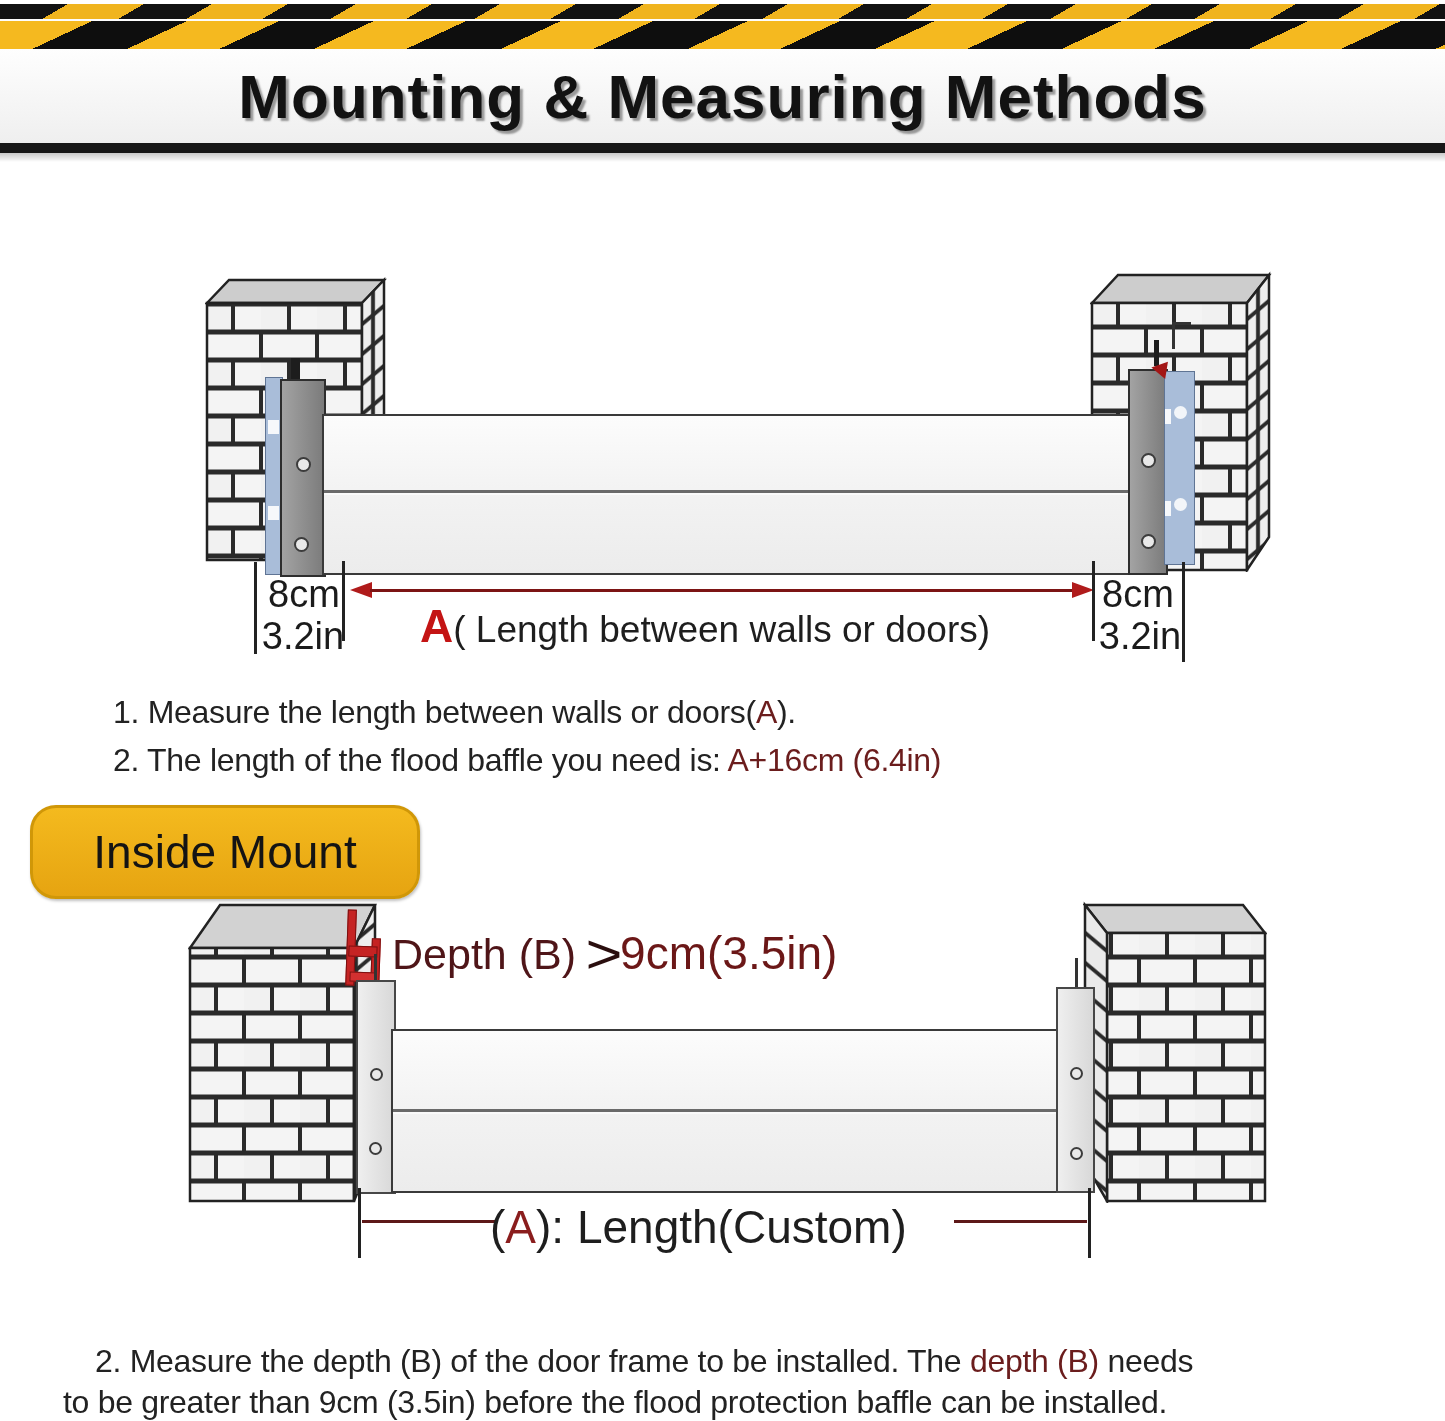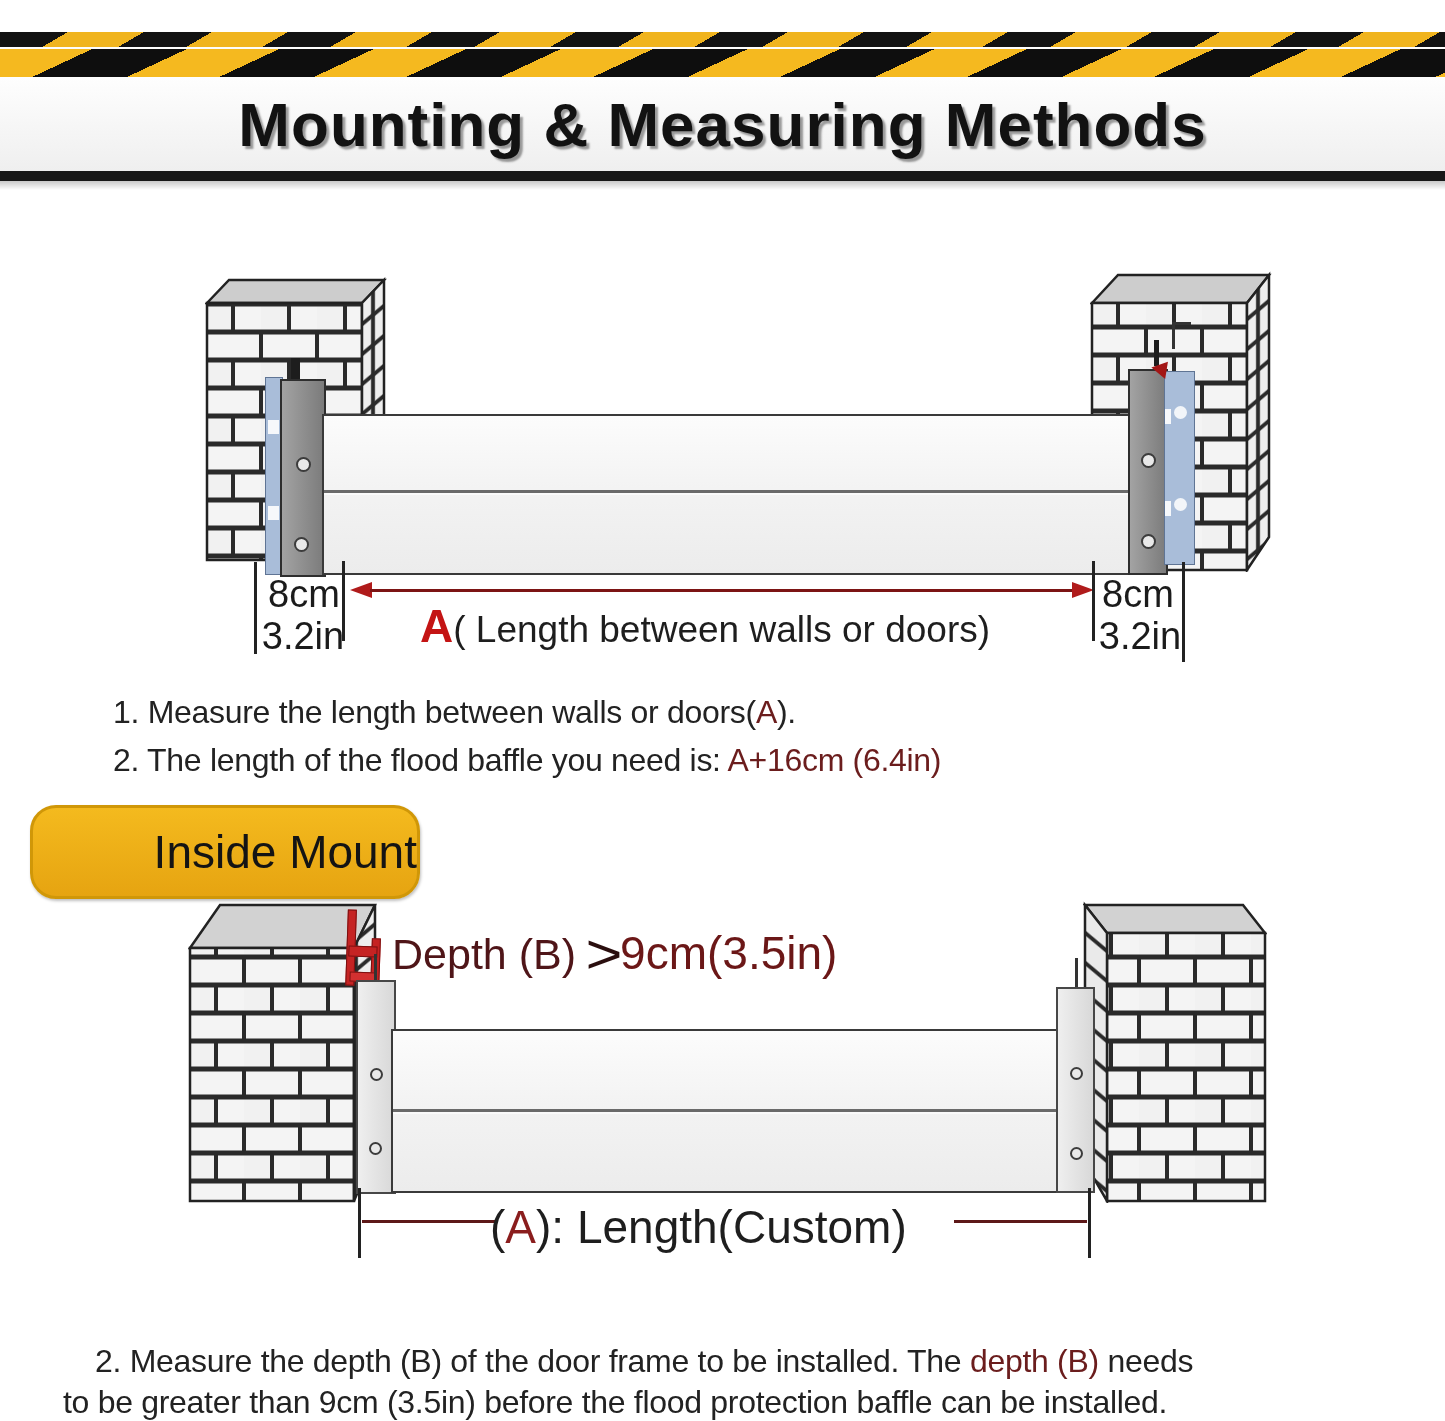--- a/index.html
+++ b/index.html
@@ -73,21 +73,21 @@
         <rect width="56" height="30" fill="#2a2a2a"></rect>
         <rect x="2" y="2.5" width="52" height="25" fill="#eeeeee"></rect>
       </pattern>
       <pattern id="pbrickR" width="56" height="30" patternUnits="userSpaceOnUse" patternTransform="skewY(40)">
         <rect width="56" height="30" fill="#2a2a2a"></rect>
         <rect x="2" y="2.5" width="52" height="25" fill="#eaeaea"></rect>
       </pattern>
     </defs>
   </svg>
 
-  <div class="abs" style="left:0;top:0;right:0;height:162px;margin-top:28px;">
+  <div class="abs" style="left:0;top:0;right:0;height:162px;">
     <div class="tape tape1"></div>
     <div class="tape tape2"></div>
     <div class="abs title-band">
       <div class="main-title">Mounting &amp; Measuring Methods</div>
     </div>
     <div class="abs black-bar"></div>
     <div class="abs bar-shadow"></div>
   </div>
 
 
@@ -146,21 +146,21 @@
     <span class="dim-a">A</span><span>( Length between walls or doors)</span>
   </div>
 
   <div class="abs step" style="left:113px;top:694px;">
     <span>1. Measure the length between walls or doors(</span><span class="hl">A</span><span>).</span>
   </div>
   <div class="abs step" style="left:113px;top:742px;">
     <span>2. The length of the flood baffle you need is: </span><span class="hl">A+16cm (6.4in)</span>
   </div>
 
-  <div class="abs badge" style="top:805px;left:30px;justify-content:flex-end;">
+  <div class="abs badge" style="top:805px;left:30px;">
     <span>Inside Mount</span>
   </div>
 
   <svg class="pillar" style="left:188px;top:901px;" width="190" height="302" viewBox="0 0 190 302">
     <polygon points="2,47 32,4 187,4 166,47" fill="#d2d2d2" stroke="#222" stroke-width="2.5"></polygon>
     <rect x="2" y="47" width="164" height="253" fill="url(#pbrick)" stroke="#222" stroke-width="2.5"></rect>
     <polygon points="166,47 187,4 187,250 166,300" fill="url(#pbrickL)" stroke="#222" stroke-width="2.5"></polygon>
   </svg>
 
   <svg class="pillar" style="left:1083px;top:901px;" width="184" height="302" viewBox="0 0 184 302">

